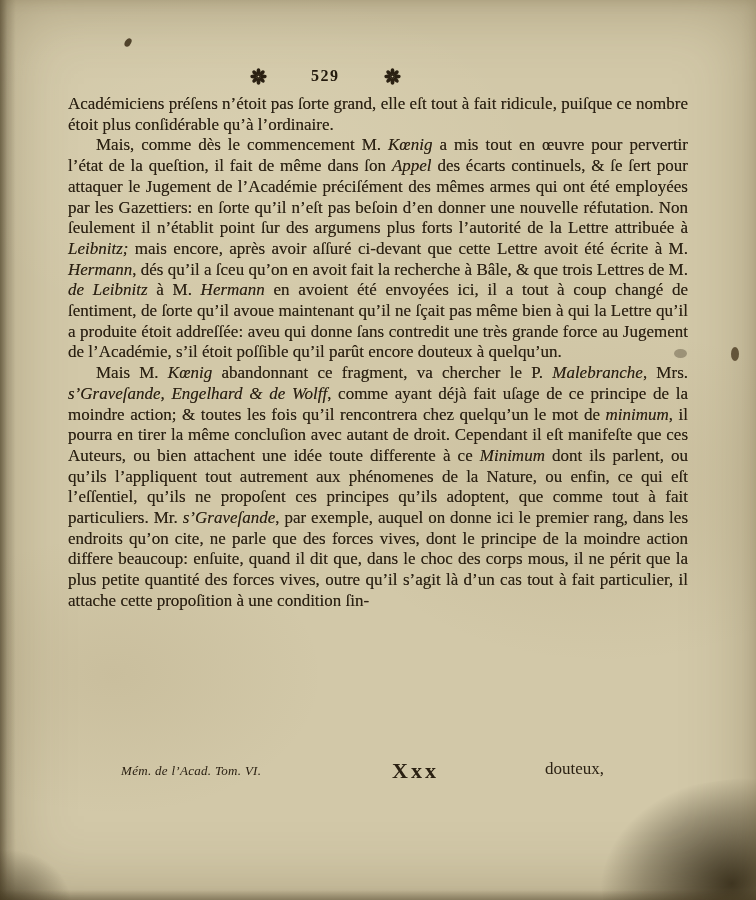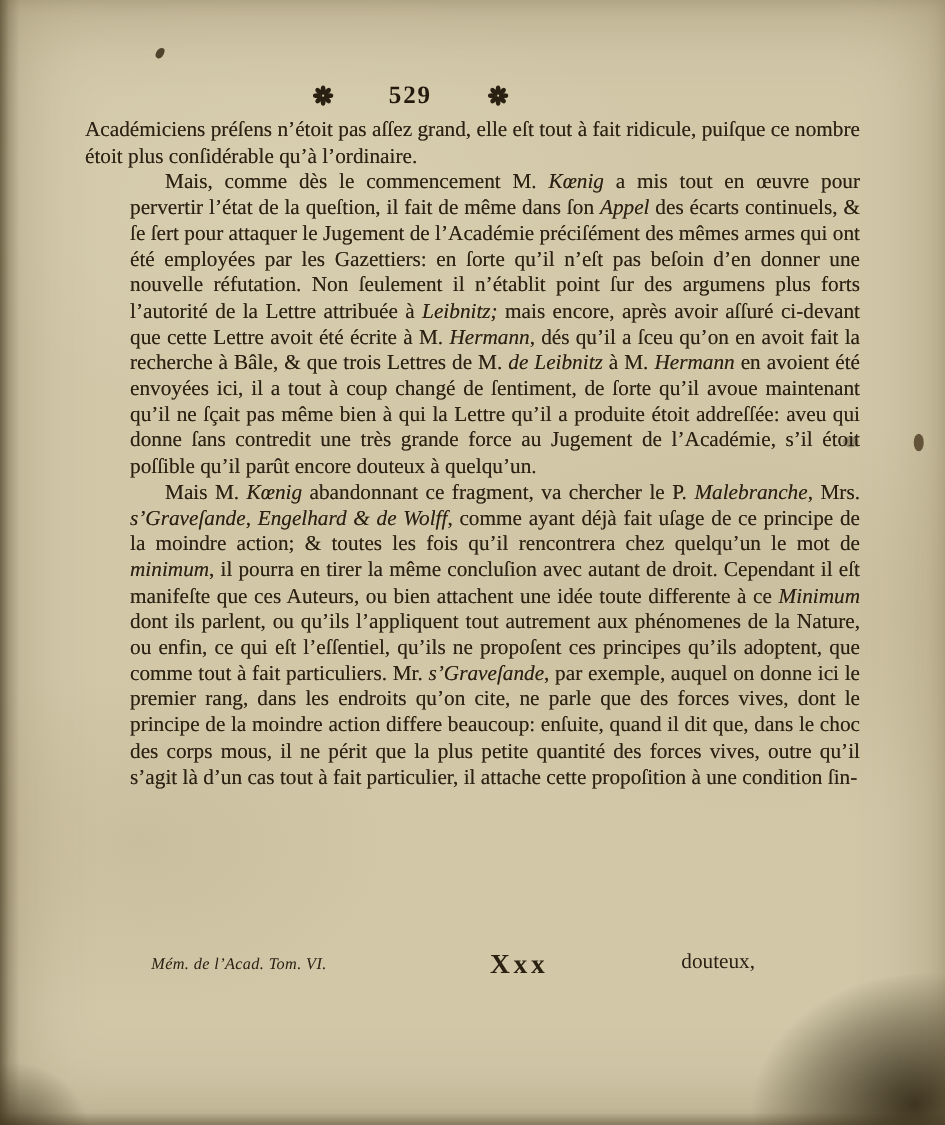--- a/index.html
+++ b/index.html
@@ -27,27 +27,27 @@
     background:radial-gradient(ellipse at 28% 80%, rgba(36,28,12,0.65), transparent 65%);}
   .speck-a{position:absolute;left:125px;top:38px;width:6px;height:9px;background:#3a2c16;
     border-radius:60% 40% 55% 45%;transform:rotate(24deg);opacity:.85;}
   .speck-b{position:absolute;left:731px;top:347px;width:8px;height:14px;background:#4a3a20;
     border-radius:50%;opacity:.8;}
   .speck-c{position:absolute;left:674px;top:349px;width:13px;height:9px;background:#241a0c;
     border-radius:50%;opacity:.3;}
 
   .header{position:absolute;left:250px;top:64px;height:24px;display:flex;align-items:center;gap:44px;}
   .ornament{display:inline-flex;line-height:0;color:#2b2113;}
-  .page-number{font-size:20px;font-weight:700;letter-spacing:1.5px;color:#241b0e;}
+  .page-number{font-size:16px;font-weight:700;letter-spacing:1.5px;color:#241b0e;}
 
   .text-block{position:absolute;left:68px;top:94px;width:620px;
     font-size:17px;line-height:20.7px;text-align:justify;
     text-shadow:0 0 0.4px rgba(43,33,19,0.55);}
   .para{margin:0;}
-  .para.indent{text-indent:28px;margin-left:36px;}
+  .para.indent{text-indent:28px;}
   .it{font-style:italic;}
 
   .footer{position:absolute;left:18px;top:756px;width:756px;height:30px;}
   .sig-left{position:absolute;left:103px;top:7px;font-size:13px;font-style:italic;letter-spacing:0.3px;}
   .sig-center{position:absolute;left:374px;top:2px;font-size:22px;letter-spacing:3px;font-weight:600;}
   .catchword{position:absolute;left:527px;top:3px;font-size:17px;}
 </style>
 </head>
 <body>
 
@@ -83,21 +83,21 @@
           <ellipse cx="12" cy="5" rx="2.7" ry="4.5" transform="rotate(270 12 12)"></ellipse>
           <ellipse cx="12" cy="5" rx="2.7" ry="4.5" transform="rotate(315 12 12)"></ellipse>
           <circle cx="12" cy="12" r="3.4"></circle>
           <circle cx="12" cy="12" r="1.2" fill="#cfc5a5"></circle>
         </g>
       </svg>
     </span>
   </div>
 
   <div class="text-block">
-      <p class="para"><span>Académiciens préſens n’étoit pas aſſez grand, elle eſt tout à fait ridicule, puiſque ce nombre étoit plus conſidérable qu’à l’ordinaire.</span></p>
+      <p class="para"><span>Académiciens préſens n’étoit pas ſorte grand, elle eſt tout à fait ridicule, puiſque ce nombre étoit plus conſidérable qu’à l’ordinaire.</span></p>
       <p class="para indent"><span>Mais, comme dès le commencement M. </span><span class="it">Kœnig</span><span> a mis tout en œuvre pour pervertir l’état de la queſtion, il fait de même dans ſon </span><span class="it">Appel</span><span> des écarts continuels, &amp; ſe ſert pour attaquer le Jugement de l’Académie préciſément des mêmes armes qui ont été employées par les Gazettiers: en ſorte qu’il n’eſt pas beſoin d’en donner une nouvelle réfutation. Non ſeulement il n’établit point ſur des argumens plus forts l’autorité de la Lettre attribuée à </span><span class="it">Leibnitz;</span><span> mais encore, après avoir aſſuré ci-devant que cette Lettre avoit été écrite à M. </span><span class="it">Hermann</span><span>, dés qu’il a ſceu qu’on en avoit fait la recherche à Bâle, &amp; que trois Lettres de M. </span><span class="it">de Leibnitz</span><span> à M. </span><span class="it">Hermann</span><span> en avoient été envoyées ici, il a tout à coup changé de ſentiment, de ſorte qu’il avoue maintenant qu’il ne ſçait pas même bien à qui la Lettre qu’il a produite étoit addreſſée: aveu qui donne ſans contredit une très grande force au Jugement de l’Académie, s’il étoit poſſible qu’il parût encore douteux à quelqu’un.</span></p>
       <p class="para indent"><span>Mais M. </span><span class="it">Kœnig</span><span> abandonnant ce fragment, va chercher le P. </span><span class="it">Malebranche</span><span>, Mrs. </span><span class="it">s’Graveſande, Engelhard &amp; de Wolff</span><span>, comme ayant déjà fait uſage de ce principe de la moindre action; &amp; toutes les fois qu’il rencontrera chez quelqu’un le mot de </span><span class="it">minimum</span><span>, il pourra en tirer la même concluſion avec autant de droit. Cependant il eſt manifeſte que ces Auteurs, ou bien attachent une idée toute differente à ce </span><span class="it">Minimum</span><span> dont ils parlent, ou qu’ils l’appliquent tout autrement aux phénomenes de la Nature, ou enfin, ce qui eſt l’eſſentiel, qu’ils ne propoſent ces principes qu’ils adoptent, que comme tout à fait particuliers. Mr. </span><span class="it">s’Graveſande</span><span>, par exemple, auquel on donne ici le premier rang, dans les endroits qu’on cite, ne parle que des forces vives, dont le principe de la moindre action differe beaucoup: enſuite, quand il dit que, dans le choc des corps mous, il ne périt que la plus petite quantité des forces vives, outre qu’il s’agit là d’un cas tout à fait particulier, il attache cette propoſition à une condition ſin-</span></p>
     </div>
 
   <div class="footer">
     <span class="sig-left">Mém. de l’Acad. Tom. VI.</span>
     <span class="sig-center">Xxx</span>
     <span class="catchword">douteux,</span>
   </div>
 

